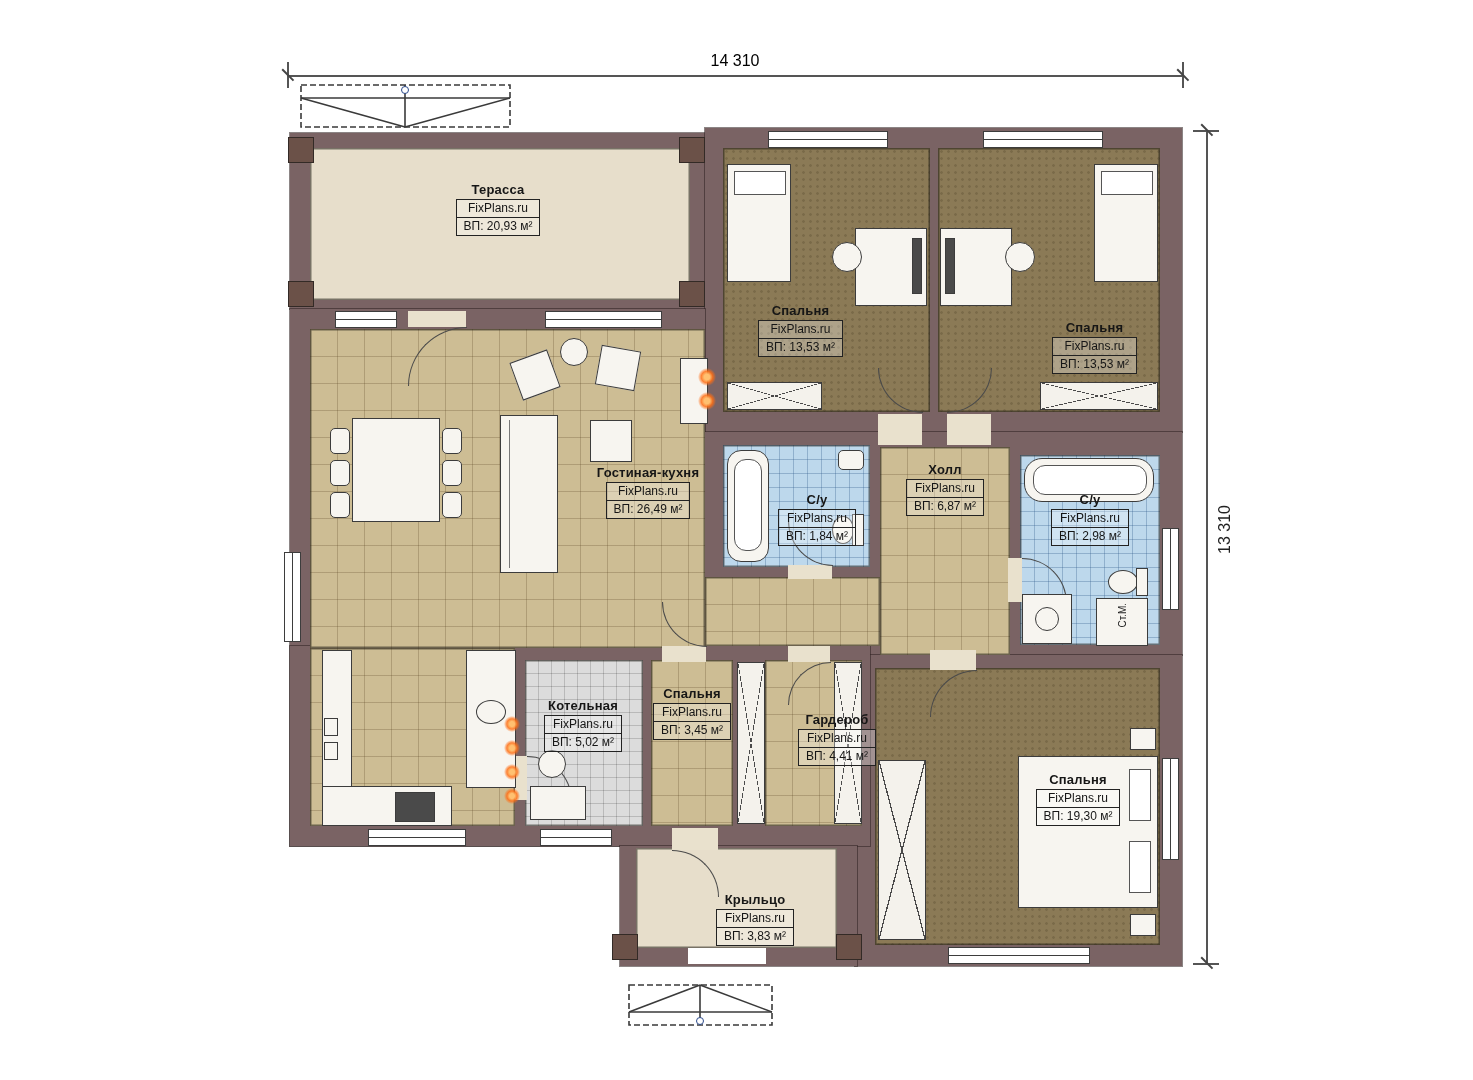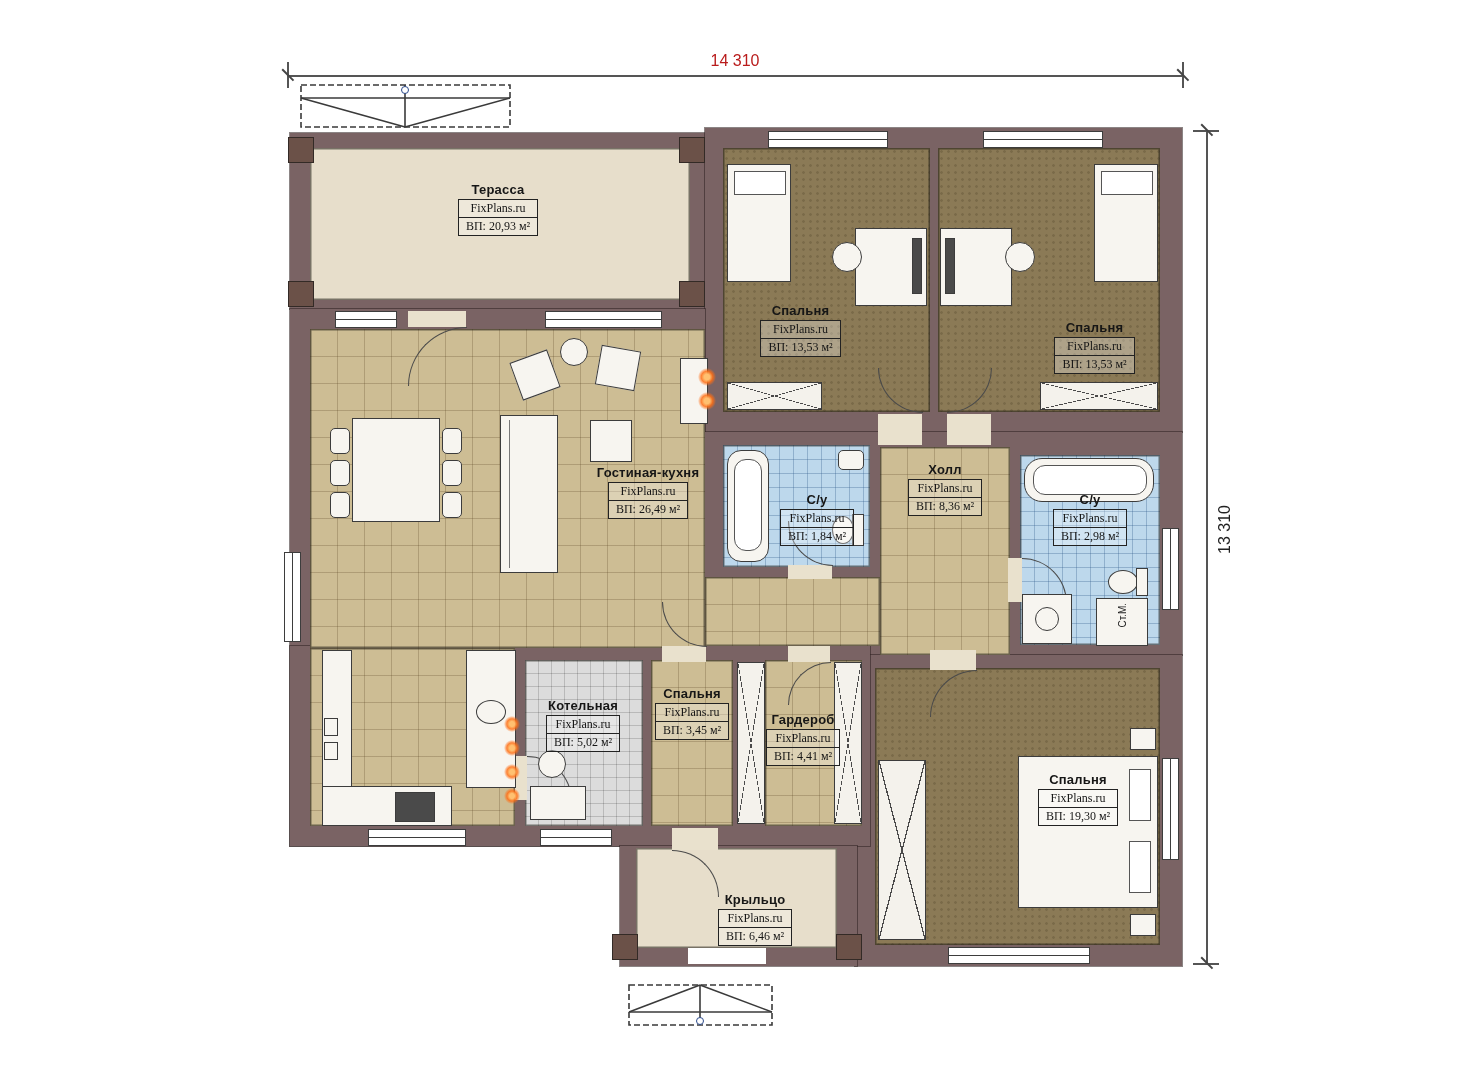--- a/index.html
+++ b/index.html
@@ -20,25 +20,25 @@
   .dark{background:#4a4a4a;}
   .round{border-radius:50%;}
   .hatch{position:absolute;border:1.4px solid #3c3c3c;box-sizing:border-box;background-color:#f4f2ec;
     background-image:linear-gradient(to top right,transparent 49.3%,#4a4a4a 49.3% 50.7%,transparent 50.7%),
                      linear-gradient(to bottom right,transparent 49.3%,#4a4a4a 49.3% 50.7%,transparent 50.7%);}
   .glow{position:absolute;border-radius:50%;background:radial-gradient(circle,#ffc070 0 22%,rgba(255,110,20,.85) 45%,rgba(255,110,20,0) 72%);}
   .post{position:absolute;background:#6b5148;border:1px solid #332a26;box-sizing:border-box;}
   .pillow{position:absolute;background:#fff;border:1.2px solid #555;box-sizing:border-box;}
   .label{position:absolute;text-align:center;color:#161616;z-index:30;}
   .label .nm{font-weight:bold;font-size:13px;margin-bottom:2px;letter-spacing:.2px;}
-  .label .bx{display:inline-block;border:1.5px solid #222;background:rgba(255,255,255,.30);font-family:Liberation Serif, serif;}
+  .label .bx{display:inline-block;border:1.5px solid #222;background:rgba(255,255,255,.30);}
   .label .bx div{padding:1px 7px;font-size:12px;line-height:15px;white-space:nowrap;}
   .label .bx .ar{border-top:1.5px solid #222;}
   .dim{position:absolute;background:#555;}
-  .dimtxt{position:absolute;font-size:16px;color:#b91c1c;}
+  .dimtxt{position:absolute;font-size:16px;color:#000000;}
   .tick{position:absolute;width:16px;height:1.6px;background:#444;transform:rotate(45deg);}
   svg{position:absolute;overflow:visible;}
   svg line, svg rect{stroke:#3a3a3a;stroke-width:1.6;fill:none;}
   .vtext{position:absolute;font-size:10px;color:#222;writing-mode:vertical-rl;transform:rotate(180deg);}
 </style>
 </head>
 <body>
 
 <div id="plan">
 
@@ -238,40 +238,40 @@
   <div class="label" style="left:568px;top:465px;width:160px">
     <div class="nm">Гостиная-кухня</div>
     <div class="bx"><div class="br">FixPlans.ru</div><div class="ar">ВП: 26,49 м²</div></div>
   </div>
   <div class="label" style="left:766px;top:492px;width:102px">
     <div class="nm">С/у</div>
     <div class="bx"><div class="br">FixPlans.ru</div><div class="ar">ВП: 1,84 м²</div></div>
   </div>
   <div class="label" style="left:878px;top:462px;width:134px">
     <div class="nm">Холл</div>
-    <div class="bx"><div class="br">FixPlans.ru</div><div class="ar">ВП: 8,36 м²</div></div>
+    <div class="bx"><div class="br">FixPlans.ru</div><div class="ar">ВП: 6,87 м²</div></div>
   </div>
   <div class="label" style="left:1028px;top:492px;width:124px">
     <div class="nm">С/у</div>
     <div class="bx"><div class="br">FixPlans.ru</div><div class="ar">ВП: 2,98 м²</div></div>
   </div>
   <div class="label" style="left:518px;top:698px;width:130px">
     <div class="nm">Котельная</div>
     <div class="bx"><div class="br">FixPlans.ru</div><div class="ar">ВП: 5,02 м²</div></div>
   </div>
   <div class="label" style="left:644px;top:686px;width:96px">
     <div class="nm">Спальня</div>
     <div class="bx"><div class="br">FixPlans.ru</div><div class="ar">ВП: 3,45 м²</div></div>
   </div>
-  <div class="label" style="left:748px;top:712px;width:110px">
+  <div class="label" style="left:782px;top:712px;width:110px">
     <div class="nm">Гардероб</div>
     <div class="bx"><div class="br">FixPlans.ru</div><div class="ar">ВП: 4,41 м²</div></div>
   </div>
   <div class="label" style="left:1008px;top:772px;width:140px">
     <div class="nm">Спальня</div>
     <div class="bx"><div class="br">FixPlans.ru</div><div class="ar">ВП: 19,30 м²</div></div>
   </div>
   <div class="label" style="left:690px;top:892px;width:130px">
     <div class="nm">Крыльцо</div>
-    <div class="bx"><div class="br">FixPlans.ru</div><div class="ar">ВП: 6,46 м²</div></div>
+    <div class="bx"><div class="br">FixPlans.ru</div><div class="ar">ВП: 3,83 м²</div></div>
   </div>
 
 </div>
 
 </body></html>

